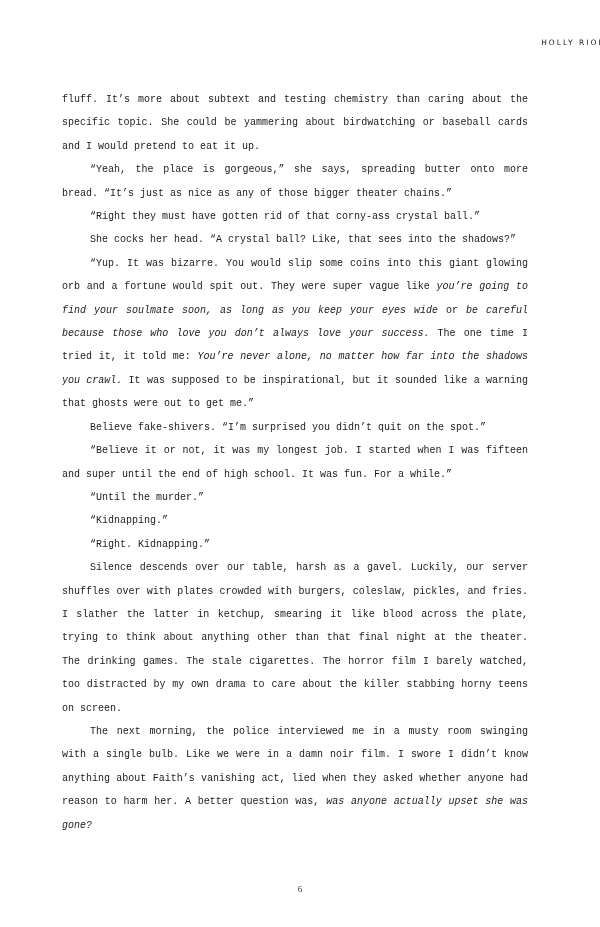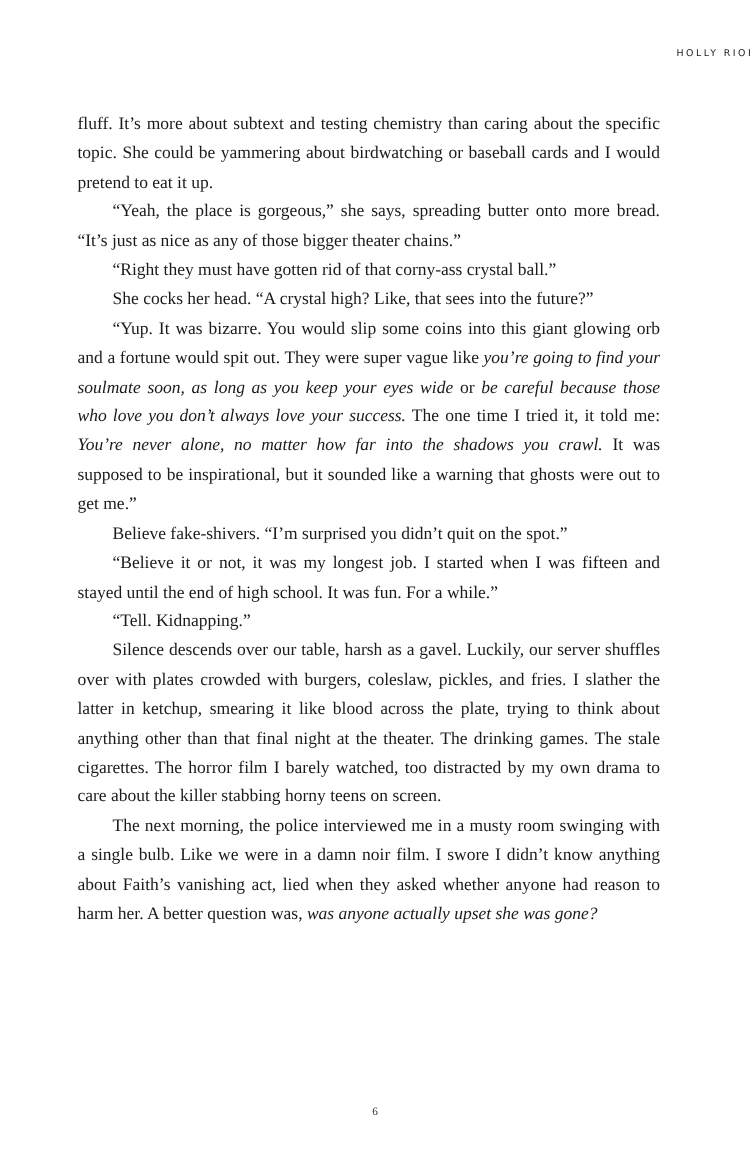--- a/index.html
+++ b/index.html
@@ -5,42 +5,44 @@
   html, body { margin: 0; padding: 0; background: #ffffff; }
   body { width: 600px; height: 927px; position: relative; overflow: hidden; }
   .page { position: absolute; left: 0; top: 0; width: 600px; height: 927px; background: #fff; }
   .running-head {
     position: absolute; top: 38px; left: 0; width: 600px; text-align: right;
     font-family: "DejaVu Sans", sans-serif; font-weight: normal; font-size: 7.5px;
     letter-spacing: 2px; color: #222; padding-left: 28px;
   }
   .body-text {
     position: absolute; top: 88px; left: 62px; width: 466px;
-    font-family: Liberation Serif, serif; font-size: 14px; line-height: 23.4px;
+    font-family: Liberation Mono, monospace; font-size: 10px; line-height: 23.4px;
     color: #1a1a1a; text-align: justify; hyphens: manual;
   }
   .body-text p { margin: 0; text-indent: 28px; }
   .body-text p.noindent { text-indent: 0; }
   .body-text i { font-style: italic; }
   .folio {
     position: absolute; top: 884px; left: 0; width: 600px; text-align: center;
     font-family: "Liberation Serif", serif; font-size: 9px; color: #333;
   }
 </style>
 </head>
 <body>
 
 <div class="page">
   <div class="running-head">HOLLY RIORDAN</div>
   <div class="body-text" id="body-text">
       <p class="noindent"><span>fluff. It’s more about subtext and testing chemistry than caring about the specific topic. She could be yammering about birdwatching or baseball cards and I would pretend to eat it up.</span></p>
       <p><span>“Yeah, the place is gorgeous,” she says, spreading butter onto more bread. “It’s just as nice as any of those bigger theater chains.”</span></p>
       <p><span>“Right they must have gotten rid of that corny-ass crystal ball.”</span></p>
-      <p><span>She cocks her head. “A crystal high? Like, that sees into the future?”</span></p>
+      <p><span>She cocks her head. “A crystal ball? Like, that sees into the shadows?”</span></p>
       <p><span>“Yup. It was bizarre. You would slip some coins into this giant glowing orb and a fortune would spit out. They were super vague like </span><i>you’re going to find your soulmate soon, as long as you keep your eyes wide</i><span> or </span><i>be careful because those who love you don’t always love your success.</i><span> The one time I tried it, it told me: </span><i>You’re never alone, no matter how far into the shadows you crawl.</i><span> It was supposed to be inspirational, but it sounded like a warning that ghosts were out to get me.”</span></p>
       <p><span>Believe fake-shivers. “I’m surprised you didn’t quit on the spot.”</span></p>
-      <p><span>“Believe it or not, it was my longest job. I started when I was fifteen and stayed until the end of high school. It was fun. For a while.”</span></p>
-      <p><span>“Tell. Kidnapping.”</span></p>
+      <p><span>“Believe it or not, it was my longest job. I started when I was fifteen and super until the end of high school. It was fun. For a while.”</span></p>
+      <p><span>“Until the murder.”</span></p>
+      <p><span>“Kidnapping.”</span></p>
+      <p><span>“Right. Kidnapping.”</span></p>
       <p><span>Silence descends over our table, harsh as a gavel. Luckily, our server shuffles over with plates crowded with burgers, coleslaw, pickles, and fries. I slather the latter in ketchup, smearing it like blood across the plate, try­ing to think about anything other than that final night at the theater. The drinking games. The stale cigarettes. The horror film I barely watched, too distracted by my own drama to care about the killer stabbing horny teens on screen.</span></p>
       <p><span>The next morning, the police interviewed me in a musty room swing­ing with a single bulb. Like we were in a damn noir film. I swore I didn’t know anything about Faith’s vanishing act, lied when they asked whether anyone had reason to harm her. A better question was, </span><i>was anyone actually upset she was gone?</i></p>
     </div>
   <div class="folio">6</div>
 </div>
 
 </body></html>

